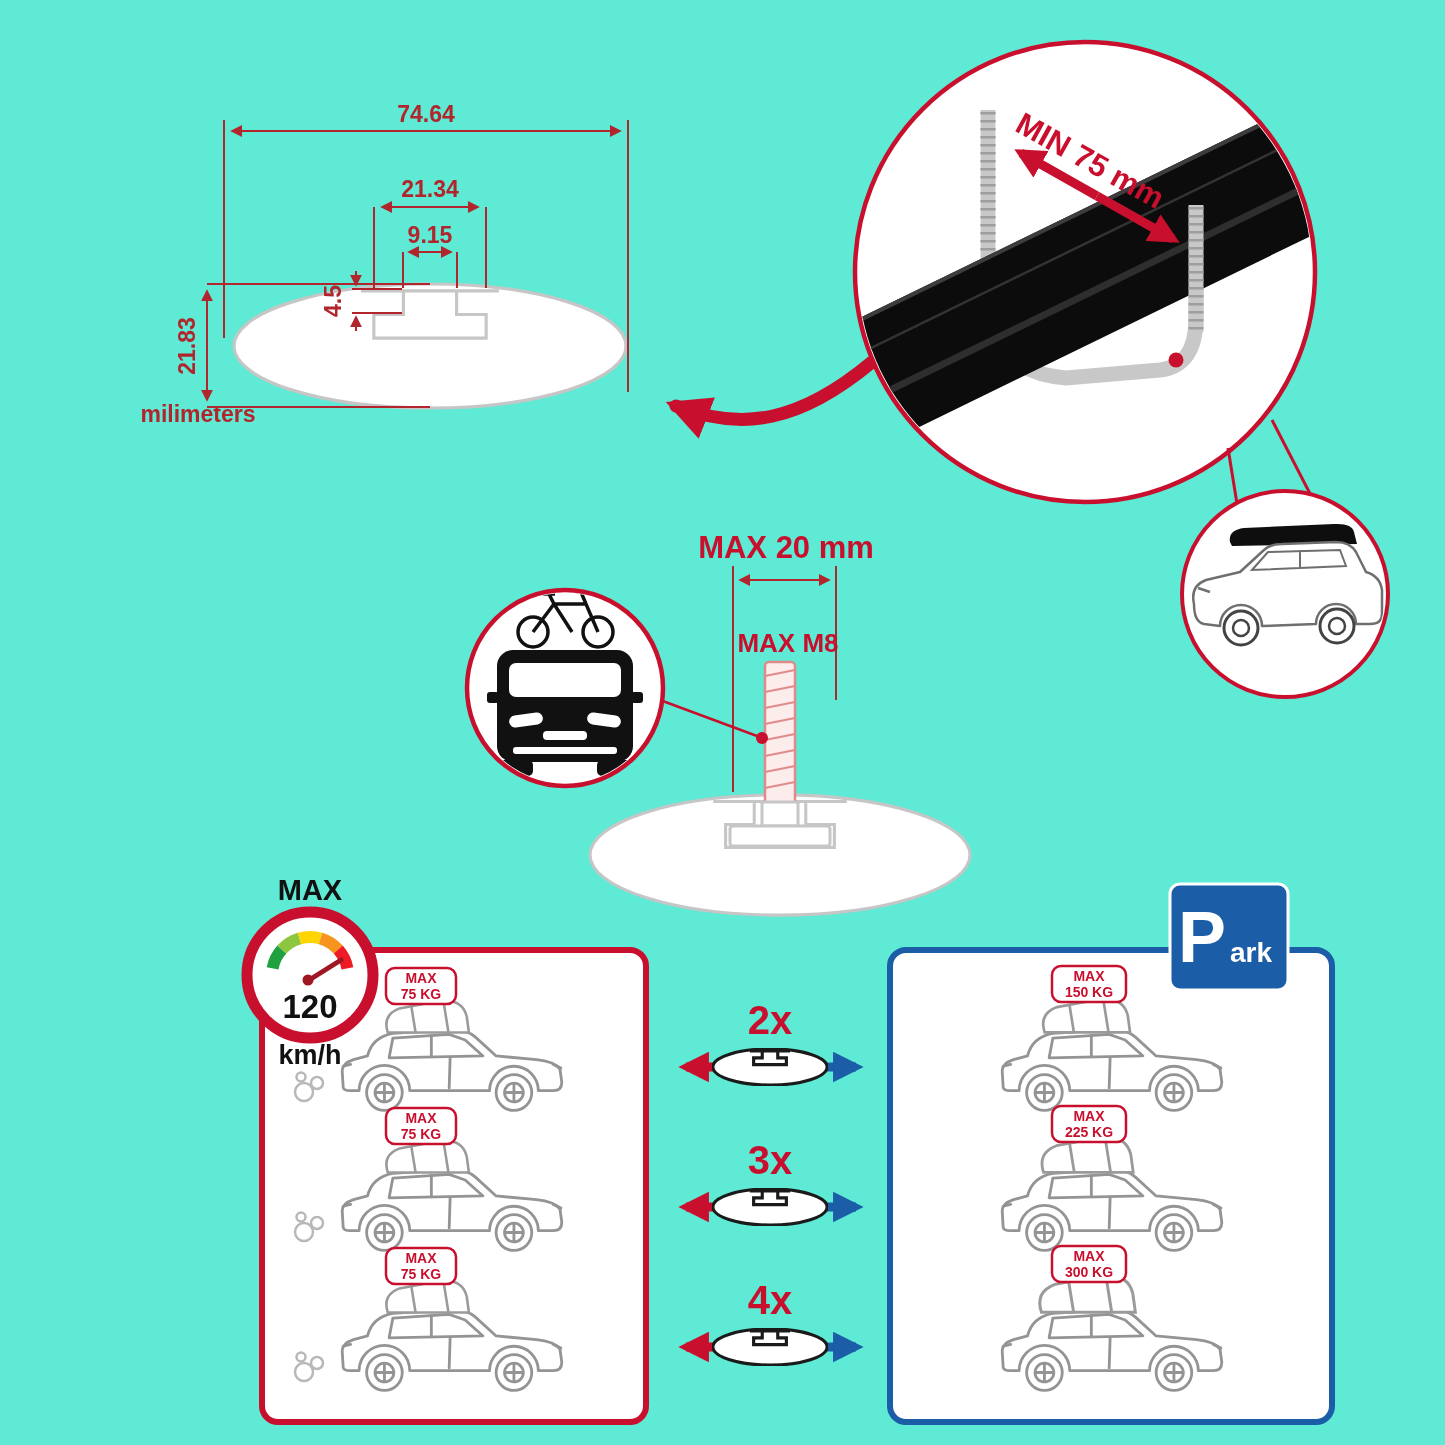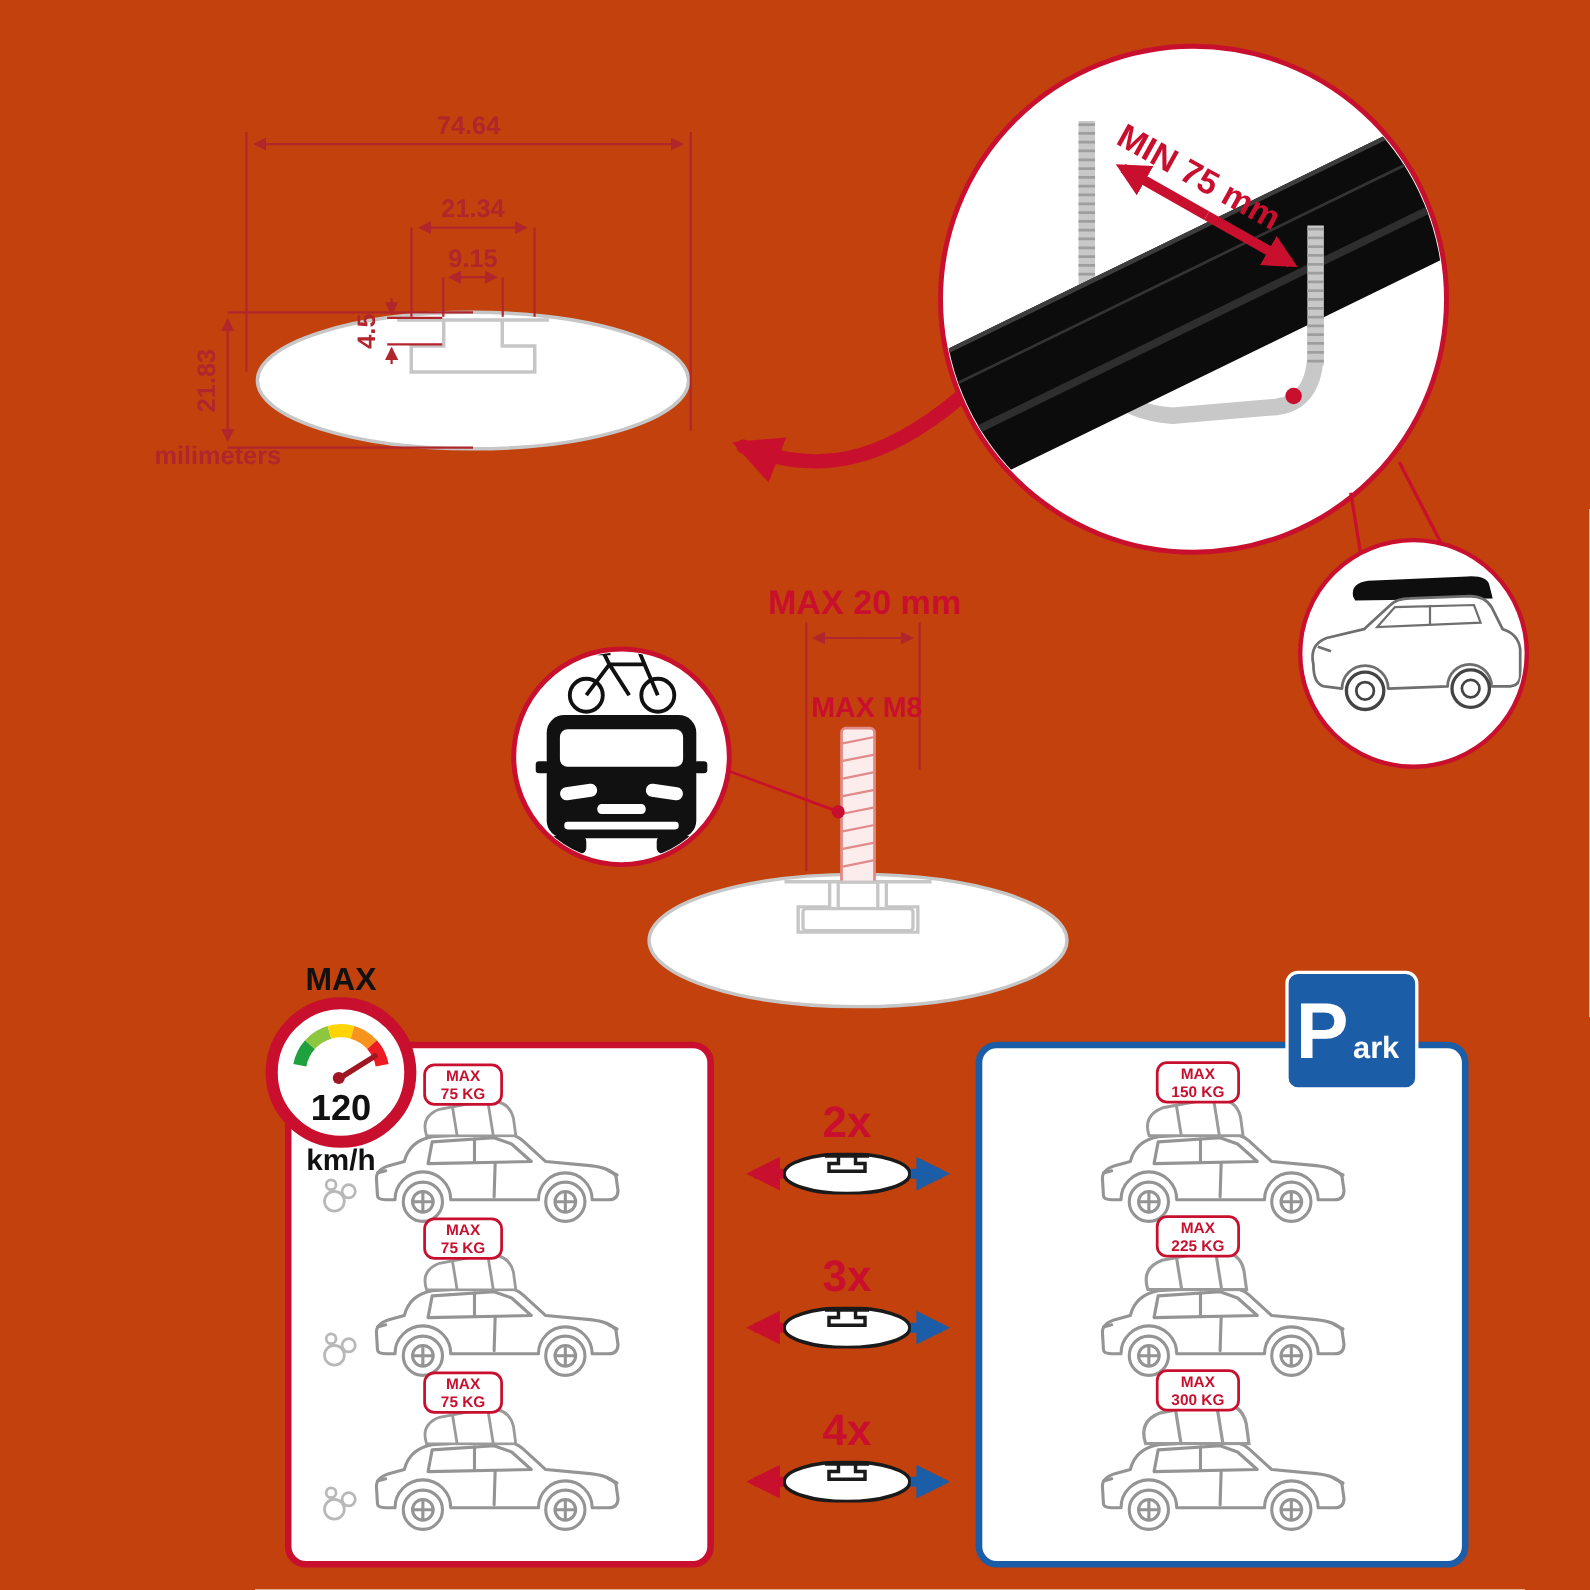--- a/index.html
+++ b/index.html
@@ -1,16 +1,16 @@
 <!DOCTYPE html>
 <html><head>
 <meta charset="utf-8">
 <style>
   html,body{margin:0;padding:0;background:#ffffff;}
-  #canvas{position:relative;width:1445px;height:1445px;background:#c2410c;overflow:hidden;
+  #canvas{position:relative;width:1445px;height:1445px;background:#5eead4;overflow:hidden;
           font-family:"Liberation Sans",sans-serif;text-align:right;}
   svg{position:absolute;inset:0;}
   text{font-family:"Liberation Sans",sans-serif;}
   .dim{fill:#b0262c;font-weight:bold;font-size:23px;text-anchor:middle;}
   .dimline{stroke:#b0262c;stroke-width:2;fill:none;}
   .redlbl{fill:#c8102e;font-weight:bold;text-anchor:middle;}
   .taglbl{fill:#c8102e;font-weight:bold;font-size:14px;text-anchor:middle;}
   .mult{fill:#c8102e;font-weight:bold;font-size:40px;text-anchor:middle;}
   .blk{fill:#111111;font-weight:bold;text-anchor:middle;}
   .carline{stroke:#949494;stroke-width:3;fill:#ffffff;stroke-linejoin:round;stroke-linecap:round;}

